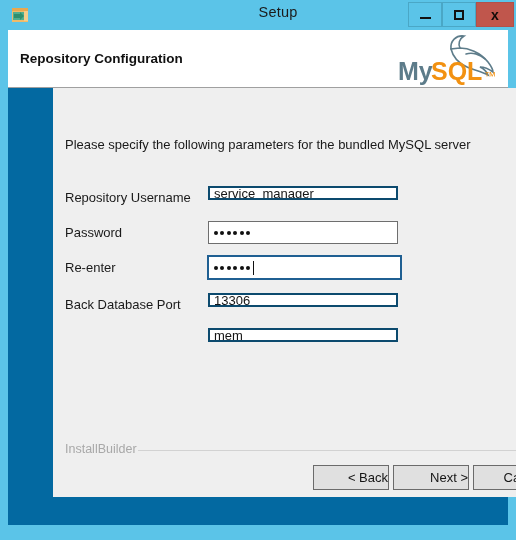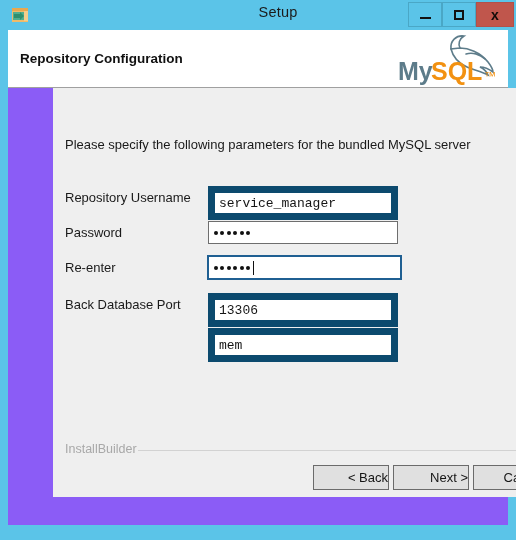--- a/index.html
+++ b/index.html
@@ -78,21 +78,21 @@
     line-height: 1;
     font-family: "Liberation Sans", sans-serif;
   }
 
   
   #client {
     position: absolute;
     left: 8px; top: 30px;
     width: 500px;
     height: 495px;
-    background: #8b5cf6;
+    background: #0369a1;
     box-sizing: border-box;
   }
 
   
   #header {
     position: absolute;
     left: 0; top: 0;
     width: 500px;
     height: 58px;
     background: #ffffff;
@@ -139,25 +139,25 @@
     left: 0; top: 4px;
     font-size: 13px;
     color: #1a1a1a;
     white-space: nowrap;
   }
   .field-input {
     position: absolute;
     left: 143px;
     top: 0;
     width: 190px;
-    height: 34px;
-    box-sizing: border-box;
-    border: 7px solid #0c4a6e;
+    height: 14px;
+    box-sizing: border-box;
+    border: 2px solid #0c4a6e;
     background: #ffffff;
-    font-family: Liberation Mono, monospace;
+    font-family: Liberation Sans, sans-serif;
     font-size: 13px;
     color: #151515;
     padding: 0 4px;
     line-height: 21px;
     outline: none;
   }
   .dots {
     position: absolute;
     left: 143px; top: 0;
     width: 190px; height: 23px;

